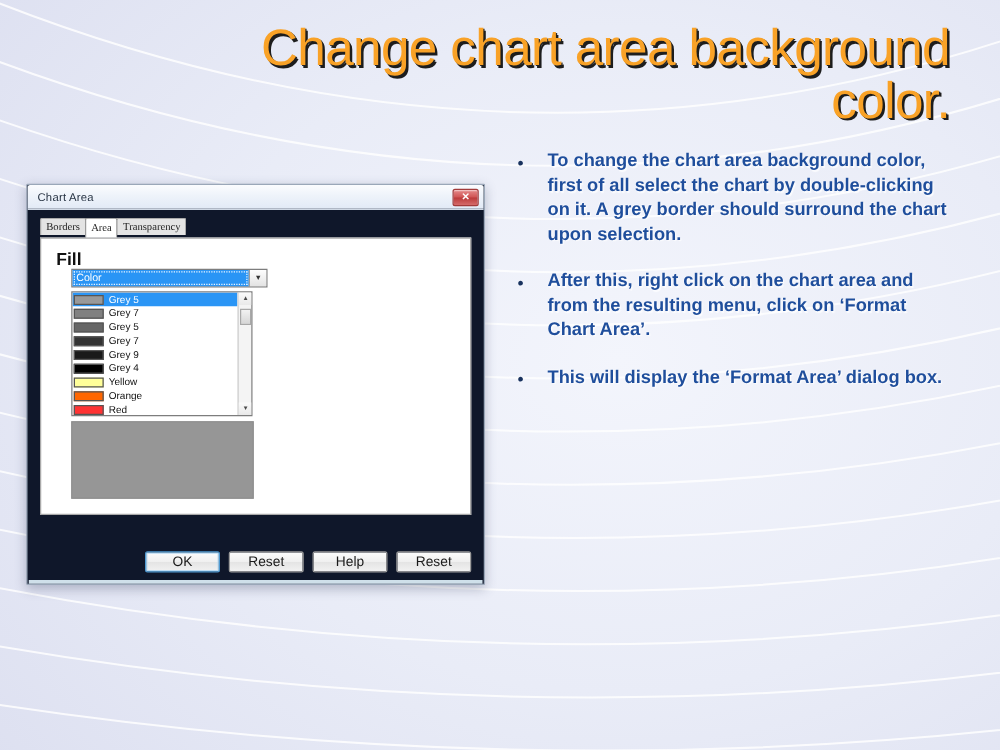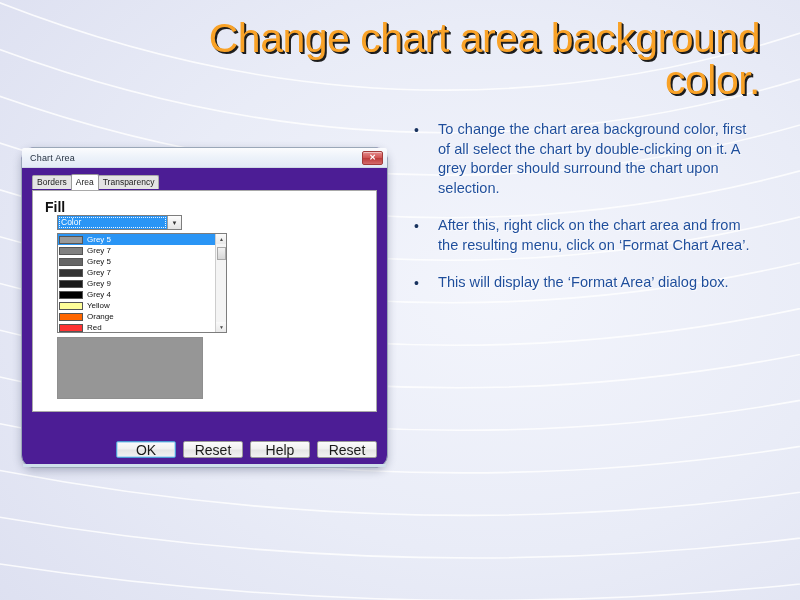--- a/index.html
+++ b/index.html
@@ -40,31 +40,31 @@
   .bullet-row { display:flex; margin-bottom:18px; }
   .bullet-mark {
     width:30px; flex:0 0 30px;
     color:#18325e; font-size:14px; line-height:20px;
     text-align:left; padding-left:6px;
   }
   .bullet-text {
     flex:1;
     color:#1f4e9c;
     font-size:14.6px;
-    font-weight:normal;
+    font-weight:bold;
     line-height:19.5px;
     text-shadow: 1px 1px 1px rgba(255,255,255,.85), -0.5px -0.5px 0 rgba(255,255,255,.5);
   }
 
   
   #dialog {
     position:absolute; left:21px; top:147px; width:367px; height:321px;
-    background:#4c1d95;
+    background:#0f172a;
     border:1px solid #9aa7b8;
-    border-radius:13px;
+    border-radius:1px;
     box-shadow: 0 3px 9px rgba(60,70,100,.33);
     font-size:9px;
     color:#111;
   }
   #titlebar {
     height:20px;
     background: linear-gradient(180deg,#fbfcfe 0%, #eef3fa 45%, #e2eaf6 100%);
     border-bottom:1px solid #cfd8e4;
     border-radius:2px 2px 0 0;
     display:flex; align-items:center;
@@ -82,22 +82,23 @@
     color:#fff; font-size:8px; font-weight:bold; line-height:1;
     box-shadow: inset 0 1px 0 rgba(255,255,255,.45);
   }
 
   
   #tabstrip {
     position:relative;
     height:16px;
     padding-left:10px;
     margin-top:6px;
-    display:flex; align-items:center;
+    display:flex; align-items:flex-start;
     z-index:3;
+    font-family:Liberation Serif, serif;
   }
   .tab {
     height:14px; line-height:13px;
     padding:0 4px;
     font-size:8.5px;
     background:#e4e4e4;
     border:1px solid #a9a9a9;
     border-bottom:none;
     border-radius:2px 2px 0 0;
     color:#222;
@@ -116,21 +117,21 @@
     border:1px solid #a9a9a9;
     z-index:2;
   }
   #fill-label {
     position:absolute; left:12px; top:8px;
     font-size:14px; font-weight:bold; color:#111;
   }
 
   
   #combo {
-    position:absolute; left:24px; top:24px; width:125px; height:15px;
+    position:absolute; left:24px; top:24px; width:157px; height:15px;
     border:1px solid #7d7d7d;
     background:#fff;
     display:flex;
   }
   #combo .field {
     flex:1; background:#2a95f5;
     color:#fff; font-size:8.5px; line-height:13px;
     padding-left:3px;
     outline:1px dotted rgba(255,255,255,.9);
     outline-offset:-2px;
@@ -139,21 +140,21 @@
   #combo .arrow {
     width:14px;
     background:linear-gradient(180deg,#fdfdfd,#e3e3e3);
     border-left:1px solid #9d9d9d;
     display:flex; align-items:center; justify-content:center;
     font-size:6px; color:#333;
   }
 
   
   #color-list {
-    position:absolute; left:24px; top:42px; width:170px; height:100px;
+    position:absolute; left:24px; top:42px; width:145px; height:100px;
     border:1px solid #7d7d7d;
     background:#fff;
     display:flex;
     overflow:hidden;
   }
   #list-items { flex:1; }
   .c-item {
     display:flex; align-items:center;
     height:11px;
     padding-left:1px;
@@ -196,21 +197,21 @@
   }
 
   
   #buttonbar {
     position:absolute; left:0; right:0; bottom:9px;
     display:flex; justify-content:flex-end;
     padding-right:10px; gap:7px;
   }
   .dlg-btn {
     width:60px; height:17px;
-    font-size:14px; color:#1a1a1a;
+    font-size:11px; color:#1a1a1a;
     background:linear-gradient(180deg,#fcfcfc 0%, #f0f0f0 48%, #e4e4e4 52%, #f2f2f2 100%);
     border:1px solid #9b9b9b;
     border-radius:2px;
     display:flex; align-items:center; justify-content:center;
   }
   .dlg-btn.default {
     border-color:#4f9ad1;
     box-shadow: 0 0 0 1px #bcdcf3 inset;
   }
   #dialog-footline {

